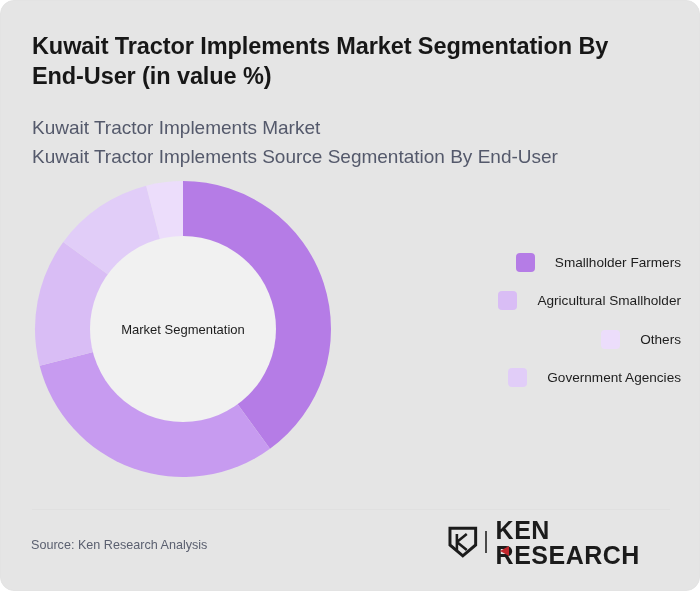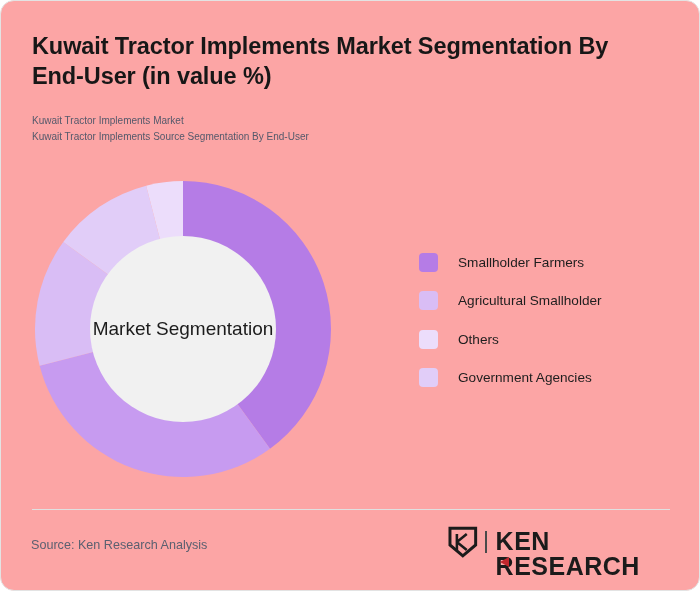--- a/index.html
+++ b/index.html
@@ -11,42 +11,42 @@
     width: 700px;
     height: 591px;
     font-family: "Liberation Sans", sans-serif;
     -webkit-font-smoothing: antialiased;
   }
   #card {
     position: relative;
     box-sizing: border-box;
     width: 700px;
     height: 591px;
-    background: #fca5a5;
+    background: #e5e5e5;
     border: 1px solid #e3e3e3;
     border-radius: 14px;
     overflow: hidden;
   }
   #title {
     position: absolute;
     left: 31px;
     top: 30px;
     width: 630px;
     font-size: 23.5px;
     font-weight: bold;
     line-height: 1.29;
     color: #171717;
     letter-spacing: -0.1px;
   }
   #subtitles {
     position: absolute;
     left: 31px;
     top: 112px;
     width: 600px;
-    font-size: 10px;
+    font-size: 19px;
     line-height: 1.55;
     color: #54596b;
   }
   .sub-line { display: block; }
 
   
   #chart-area {
     position: absolute;
     left: 0;
     top: 170px;
@@ -63,36 +63,37 @@
   #donut-svg { display: block; }
   #center-label {
     position: absolute;
     left: 0;
     top: 0;
     width: 300px;
     height: 300px;
     display: flex;
     align-items: center;
     justify-content: center;
-    font-size: 19px;
+    font-size: 13px;
     color: #1c1c1c;
     pointer-events: none;
   }
 
   
   #legend {
     position: absolute;
     left: 418px;
     top: 72px;
     width: 262px;
   }
   .legend-item {
     display: flex;
     align-items: center;
     height: 38.5px;
+    justify-content: flex-end;
   }
   .legend-swatch {
     width: 19px;
     height: 19px;
     border-radius: 4px;
     flex: 0 0 auto;
   }
   .legend-label {
     margin-left: 20px;
     font-size: 13.6px;
@@ -132,21 +133,21 @@
     margin: 0 9px 0 7px;
   }
   #logo-text {
     font-family: "Liberation Sans", sans-serif;
     font-size: 25px;
     font-weight: bold;
     letter-spacing: 0.5px;
     color: #1b1b1b;
     line-height: 1;
     position: relative;
-    top: 12px;
+    top: 1px;
   }
   #logo-text .ken-k-wrap { position: relative; display: inline-block; }
   #logo-tri {
     position: absolute;
     left: 4px;
     top: 7px;
     width: 0;
     height: 0;
     border-top: 5.5px solid transparent;
     border-bottom: 5.5px solid transparent;

